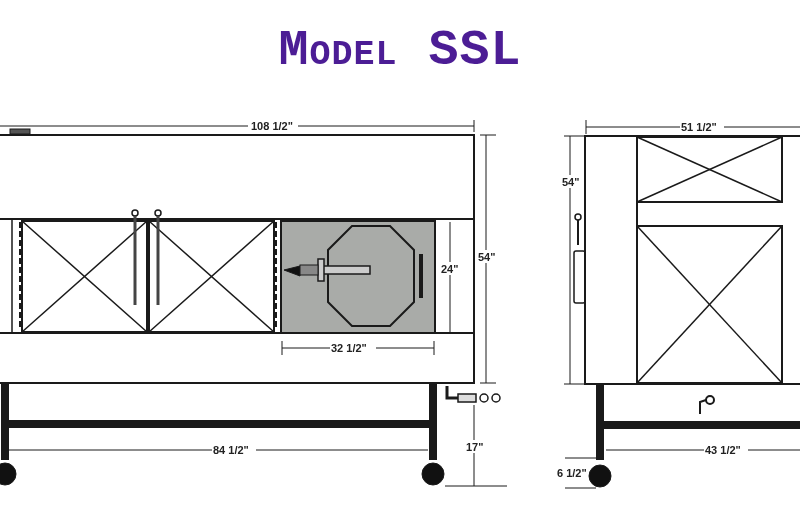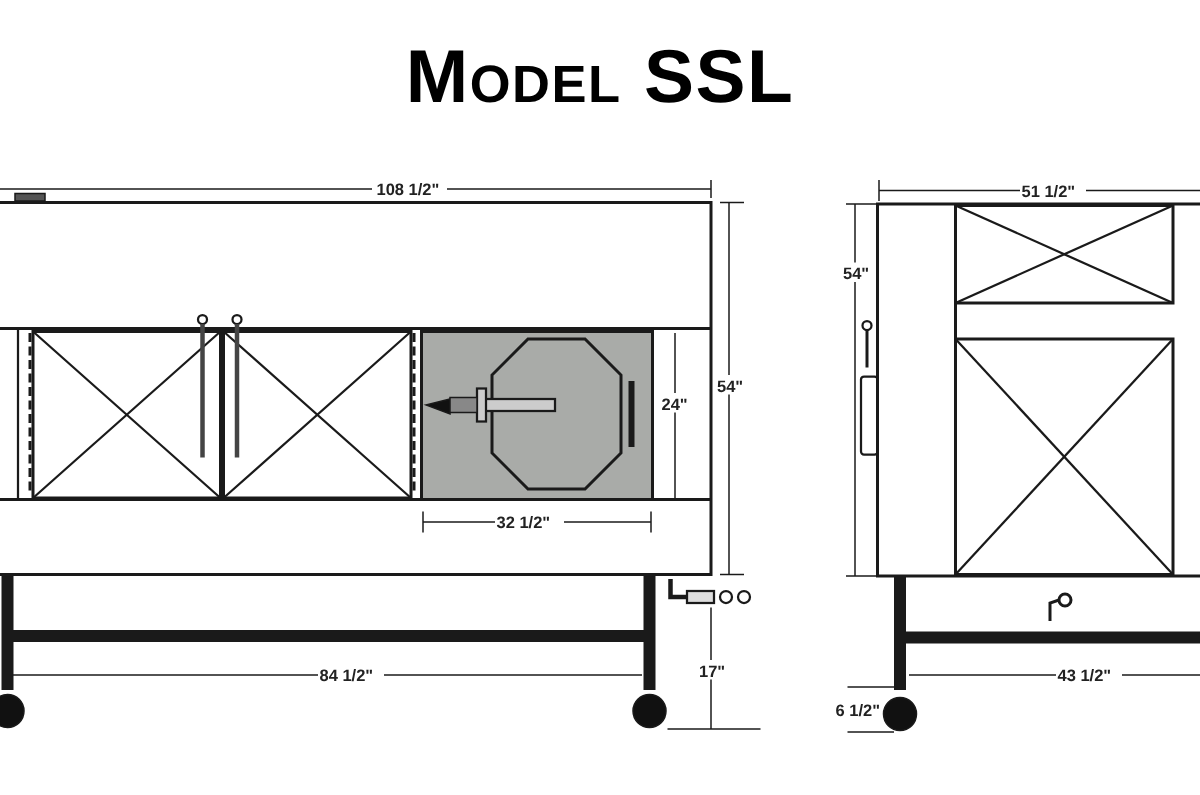--- a/index.html
+++ b/index.html
@@ -1,18 +1,18 @@
 <!DOCTYPE html>
 <html><head>
 <meta charset="utf-8">
 <style>
   html, body { margin:0; padding:0; background:#ffffff; }
   body { width:800px; height:530px; position:relative; overflow:hidden; font-family:"Liberation Sans", sans-serif; }
-  .title { position:absolute; top:22px; left:0; width:800px; text-align:center; color:#000000;
-           font-family:Liberation Sans, sans-serif; font-weight:bold; font-size:50px; font-variant:small-caps; letter-spacing:1px; }
+  .title { position:absolute; top:22px; left:0; width:800px; text-align:center; color:#4c1d95;
+           font-family:Liberation Mono, monospace; font-weight:bold; font-size:50px; font-variant:small-caps; letter-spacing:1px; }
   svg { position:absolute; left:0; top:0; }
   .dim { font-family:"Liberation Sans", sans-serif; font-size:11px; fill:#222; font-weight:bold; }
 </style>
 </head>
 <body>
 
 <div class="title">Model SSL</div>
 
 <svg width="800" height="530" viewBox="0 0 800 530">
   <g stroke="#1a1a1a" fill="none">

